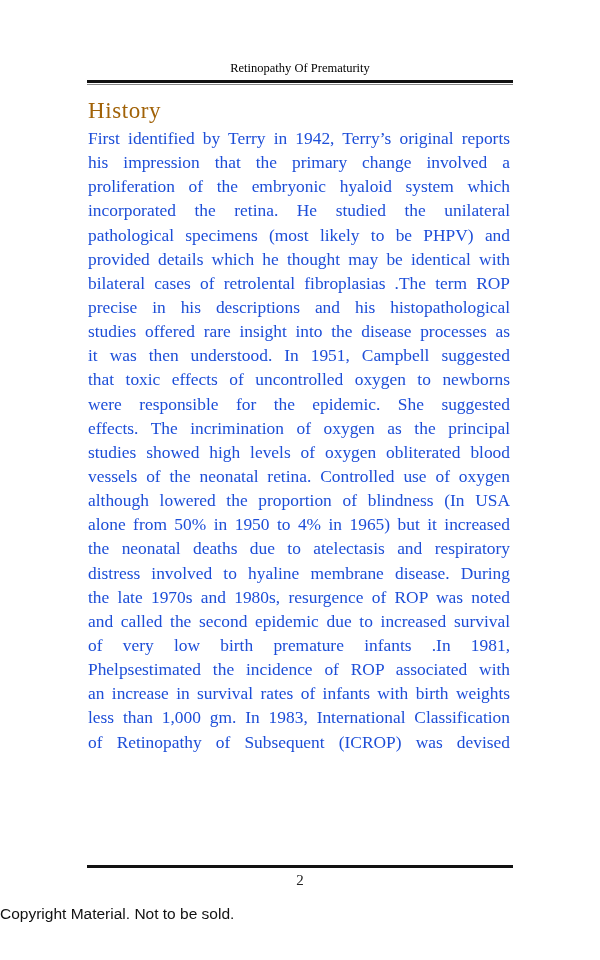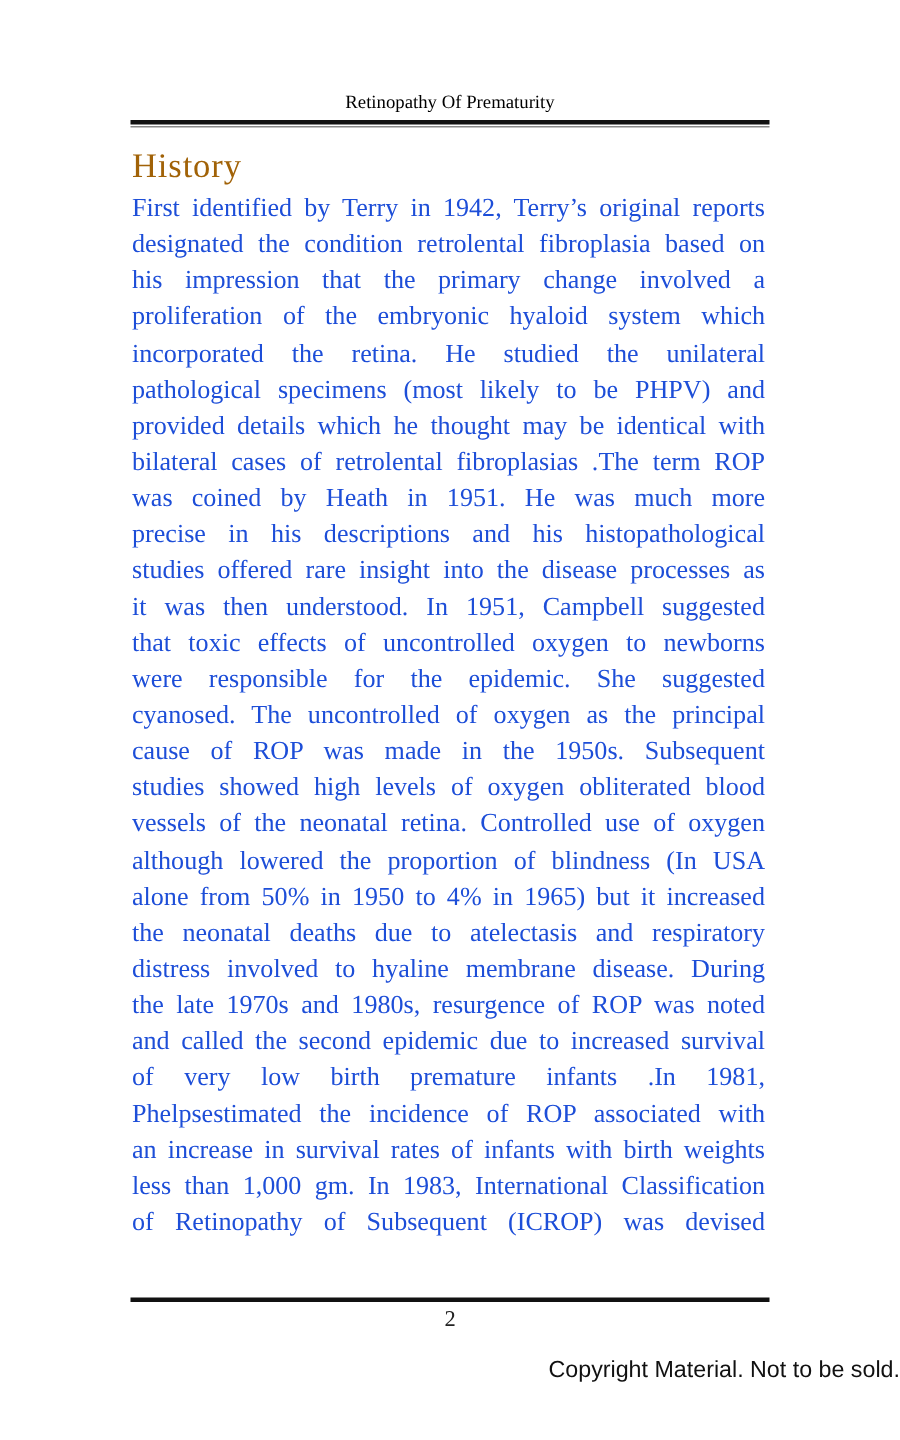--- a/index.html
+++ b/index.html
@@ -89,53 +89,50 @@
       text-align: center;
       font-size: 15px;
       line-height: 20px;
       color: #222;
     }
     .copyright {
       position: absolute;
       top: 904px;
       left: 0;
       width: 600px;
-      text-align: right;
+      text-align: left;
       font-family: "Liberation Sans", sans-serif;
       font-size: 15.5px;
       line-height: 20px;
       color: #111;
     }
   </style>
 </head>
 <body>
 
 <div class="running-head">Retinopathy Of Prematurity</div>
 <div class="head-rule-thick"></div>
 <div class="head-rule-thin"></div>
 
 <h2 class="section-heading">History</h2>
 
 <div class="body-text" id="body-text">
     <span class="body-line">First identified by Terry in 1942, Terry’s original reports</span>
-    <span class="body-line">designated the condition retrolental fibroplasia based on</span>
     <span class="body-line">his impression that the primary change involved a</span>
     <span class="body-line">proliferation of the embryonic hyaloid system which</span>
     <span class="body-line">incorporated the retina. He studied the unilateral</span>
     <span class="body-line">pathological specimens (most likely to be PHPV) and</span>
     <span class="body-line">provided details which he thought may be identical with</span>
     <span class="body-line">bilateral cases of retrolental fibroplasias .The term ROP</span>
-    <span class="body-line">was coined by Heath in 1951. He was much more</span>
     <span class="body-line">precise in his descriptions and his histopathological</span>
     <span class="body-line">studies offered rare insight into the disease processes as</span>
     <span class="body-line">it was then understood. In 1951, Campbell suggested</span>
     <span class="body-line">that toxic effects of uncontrolled oxygen to newborns</span>
     <span class="body-line">were responsible for the epidemic. She suggested</span>
-    <span class="body-line">cyanosed. The uncontrolled of oxygen as the principal</span>
-    <span class="body-line">cause of ROP was made in the 1950s. Subsequent</span>
+    <span class="body-line">effects. The incrimination of oxygen as the principal</span>
     <span class="body-line">studies showed high levels of oxygen obliterated blood</span>
     <span class="body-line">vessels of the neonatal retina. Controlled use of oxygen</span>
     <span class="body-line">although lowered the proportion of blindness (In USA</span>
     <span class="body-line">alone from 50% in 1950 to 4% in 1965) but it increased</span>
     <span class="body-line">the neonatal deaths due to atelectasis and respiratory</span>
     <span class="body-line">distress involved to hyaline membrane disease. During</span>
     <span class="body-line">the late 1970s and 1980s, resurgence of ROP was noted</span>
     <span class="body-line">and called the second epidemic due to increased survival</span>
     <span class="body-line">of very low birth premature infants .In 1981,</span>
     <span class="body-line">Phelpsestimated the incidence of ROP associated with</span>

